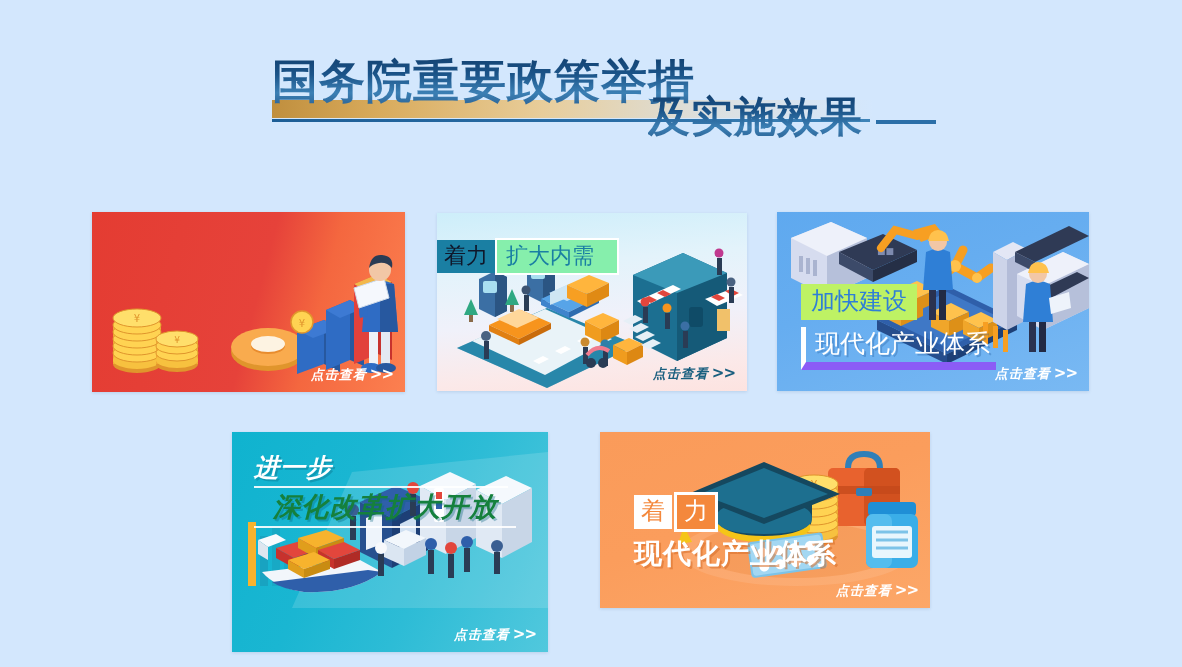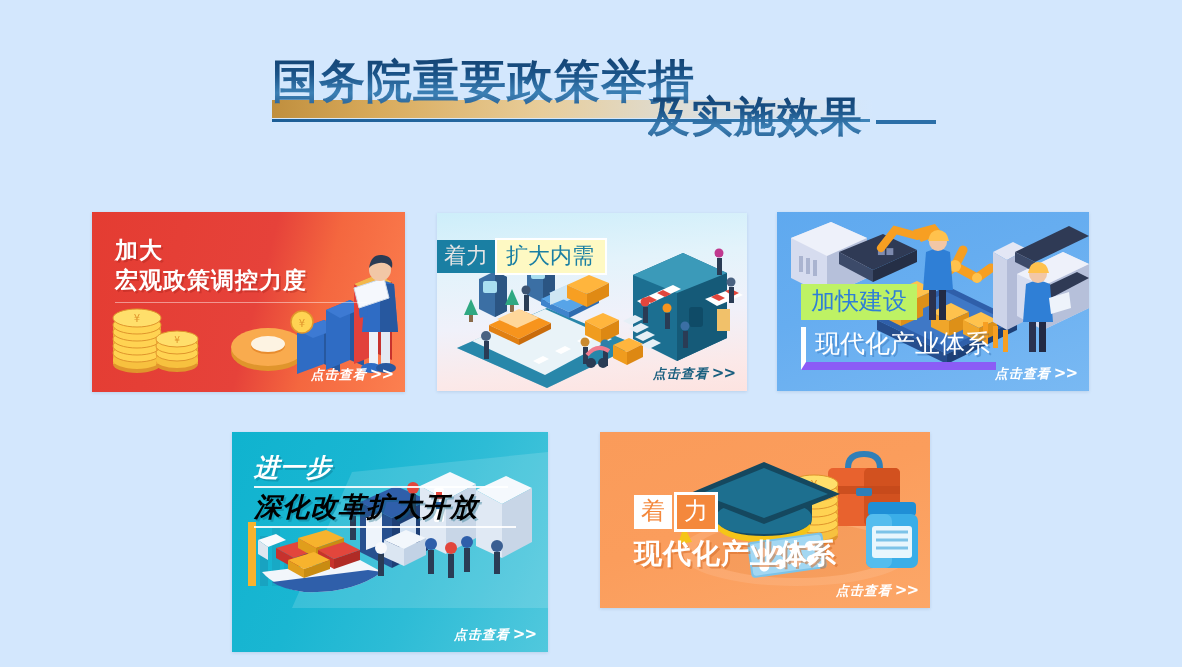--- a/index.html
+++ b/index.html
@@ -76,26 +76,26 @@
   #card1 .hl2 { font-size: 23px; color: #fff; margin-top: 7px; text-shadow: 2px 2px 0 rgba(150,25,20,0.30); }
   #card1 .rule { width: 252px; height: 1px; background: rgba(255,255,255,0.45); margin-top: 10px; }
 
   
   #card2 { left: 437px; top: 213px; width: 310px; height: 178px; }
   #card2 .bg {
     position: absolute; inset: 0;
     background: linear-gradient(175deg, #cdeefa 0%, #e3f3fb 30%, #f0f1fa 58%, #fbe9e9 84%, #fde3e0 100%);
   }
   .tagbox-teal {
-    display: inline-block; background: #1a7fa3; color: #e5e5e5;
+    display: inline-block; background: #1a7fa3; color: #0f172a;
     padding: 5px 7px 6px 7px; font-size: 22px; vertical-align: middle;
   }
   .tagbox-white {
-    display: inline-block; background: #fef9c3; color: #1a7fa3;
-    padding: 5px 11px 6px 9px; font-size: 22px; vertical-align: middle;
+    display: inline-block; background: #86efac; color: #1a7fa3;
+    padding: 5px 23px 6px 9px; font-size: 22px; vertical-align: middle;
     border: 2px solid #ffffff;
   }
 
   
   #card3 { left: 777px; top: 212px; width: 312px; height: 179px; }
   #card3 .bg {
     position: absolute; inset: 0;
     background: linear-gradient(160deg, #5fa9ef 0%, #66adf0 40%, #79b9f3 100%);
   }
   .hl-boxwhite {
@@ -110,21 +110,21 @@
     text-shadow: 2px 2px 0 rgba(30,90,160,0.32);
   }
 
   
   #card4 { left: 232px; top: 432px; width: 316px; height: 220px; }
   #card4 .bg {
     position: absolute; inset: 0;
     background: linear-gradient(115deg, #0fb3cf 0%, #1ab6d2 35%, #2dbcd6 62%, #51c8dd 100%);
   }
   #card4 .hl1 { font-size: 25px; color: #fff; font-style: italic; text-shadow: 2px 2px 0 rgba(10,100,125,0.35); }
-  #card4 .hl2 { font-size: 27px; color: #000000; font-style: italic; text-shadow: 2px 2px 0 rgba(10,100,125,0.35); }
+  #card4 .hl2 { font-size: 27px; color: #15803d; font-style: italic; text-shadow: 2px 2px 0 rgba(10,100,125,0.35); text-align: center; }
   #card4 .rule-top { width: 254px; height: 2px; background: rgba(255,255,255,0.9); margin: 6px 0 5px 0; }
   #card4 .rule-bot { width: 262px; height: 2px; background: rgba(255,255,255,0.9); margin-top: 6px; }
 
   
   #card5 { left: 600px; top: 432px; width: 330px; height: 176px; }
   #card5 .bg {
     position: absolute; inset: 0;
     background: linear-gradient(160deg, #fa9b5a 0%, #fb9d5c 45%, #fca768 100%);
   }
   .tagbox-w2 { display:inline-block; background:#ffffff; color:#f4883c; font-size:24px; padding:4px 7px 6px 7px; vertical-align: middle; }
@@ -219,25 +219,20 @@
         <path d="M283 72 l5 14 l5 -14 z" fill="#ffffff"></path>
 
         <path d="M276 82 q-12 10 -8 24 l8 -2 q-3 -11 5 -18z" fill="#2f6cc4"></path>
         <polygon points="262,76 292,66 297,86 267,96" fill="#f5f8fd" stroke="#cfdbe9" stroke-width="1"></polygon>
 
         <circle cx="288" cy="58" r="11" fill="#f2c7a6"></circle>
         <path d="M277 56 q2 -14 13 -13 q12 1 10 13 q-5 -6 -13 -5 q-7 1 -10 5z" fill="#2a3c55"></path>
       </g>
     </svg>
 
-    <div class="headline" style="left:23px; top:27px;">
-      <span class="hl-txt hl1">加大</span>
-      <span class="hl-txt hl2">宏观政策调控力度</span>
-      <div class="rule"></div>
-    </div>
 
     <div class="cta">
       <span>点击查看</span><span class="arrows">&gt;&gt;</span>
     </div>
   </div>
 </div>
 
 <div class="card" id="card2">
   <div class="card-inner">
     <div class="bg"></div>

